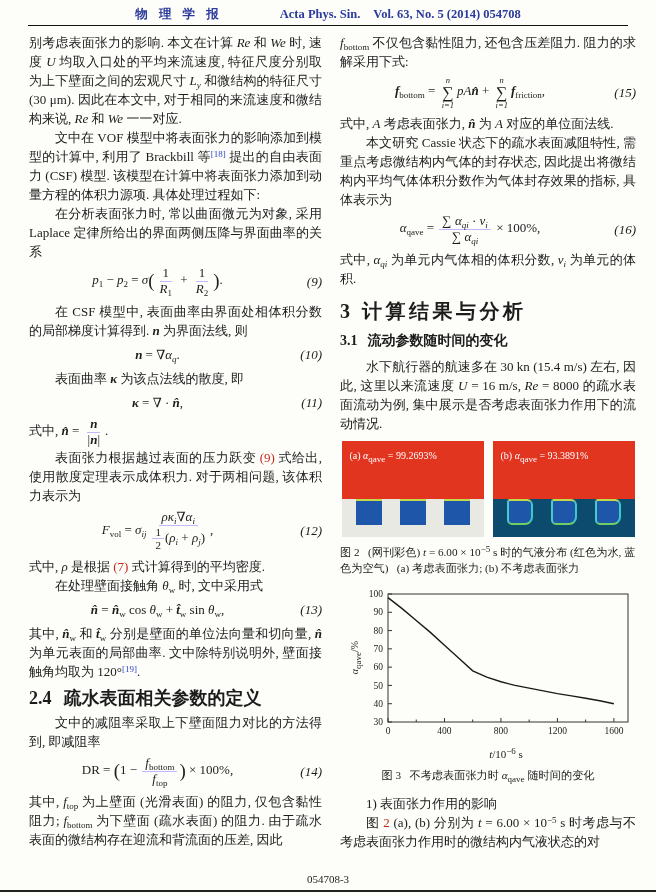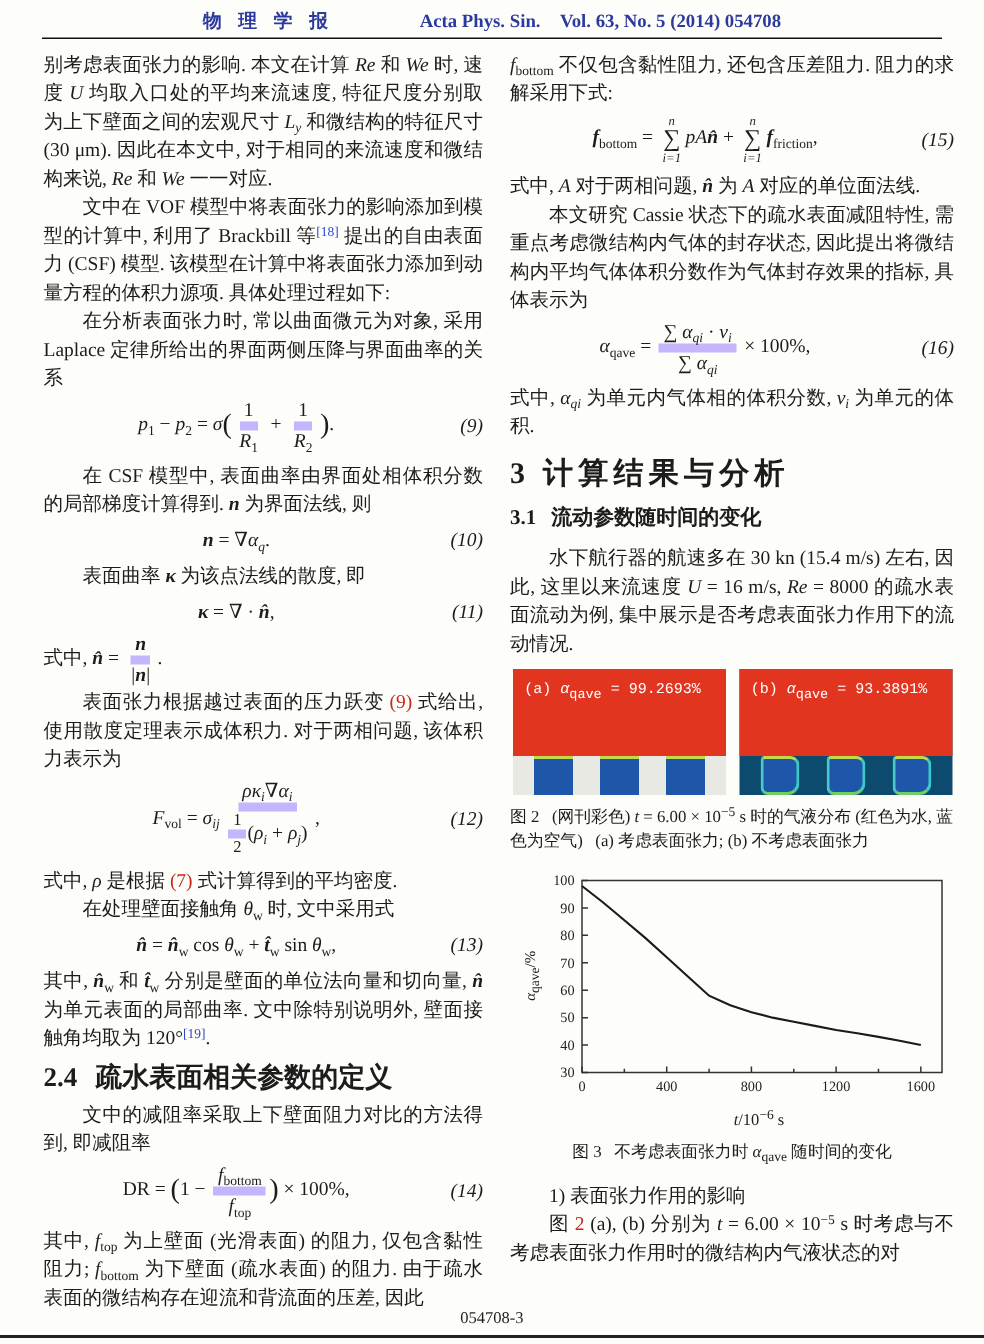--- a/index.html
+++ b/index.html
@@ -33,40 +33,40 @@
   sup { vertical-align:4px; }
   sub { vertical-align:-3px; }
   .lg { font-size:1.45em; line-height:1; vertical-align:middle; }
 
   .eq { display:flex; align-items:center; margin:5px 0; }
   .eqb { flex:1; text-align:center; }
   .eqn { flex:0 0 36px; text-align:right;font-style:italic; }
 
   .frac { display:inline-flex; flex-direction:column; align-items:center;
           vertical-align:middle; margin:0 2px; line-height:1.15; text-align:center; }
-  .fn { padding:0 3px; border-bottom:6px solid #c4b5fd; }
+  .fn { padding:0 3px; border-bottom:1px solid #c4b5fd; }
   .fd { padding:0 3px; }
   .frac .frac { margin:0 1px; font-size:11px; }
 
   .sum { display:inline-flex; flex-direction:column; align-items:center;
          vertical-align:middle; margin:0 3px; line-height:1; }
   .sum .su,.sum .sl { font-size:8.5px; font-style:italic; }
   .sum .sg { font-size:16px; }
 
   .h24 { font-size:18px; font-weight:bold; margin:8px 0 5px; text-align:left; }
   .h24 .hn { margin-right:12px; }
   .h3big { font-size:20px; font-weight:bold; letter-spacing:3.5px; margin:14px 0 10px; text-align:left; }
   .h3big .hn { margin-right:12px; letter-spacing:0; }
   .h31 { font-size:14px; font-weight:bold; margin:0 0 7px; text-align:left; }
   .h31 .hn { margin-right:10px; }
 
   
   .fig2 { margin:8px 0 4px; }
   .panels { display:flex; gap:9px; justify-content:center; }
-  .panel { width:142px; height:84px; background:#e9e9e4; position:relative;font-family:Liberation Mono, monospace; }
+  .panel { width:142px; height:96px; background:#e9e9e4; position:relative; }
   .panel .water { position:absolute; top:0; left:0; right:0; height:58px; }
   .panel .plabel { position:absolute; top:5px; left:8px; color:#ffffff; font-size:10px; white-space:nowrap; }
   .sq { position:absolute; top:58px; width:26px; height:26px; border-top:2px solid #c2d94e; }
   .sq1 { left:14px; } .sq2 { left:58px; } .sq3 { left:102px; }
   .panel-b .sq { border-right:2px solid #3fc8c8; border-bottom:2px solid #6fcf64;
                  border-left:2px solid #49c9c9; border-radius:3px 6px 8px 5px; }
   .figcap { font-size:11.2px; line-height:16px; margin-top:7px; text-align:left; text-indent:0; }
   .fig3cap { font-size:11.2px; text-align:center; margin:0 0 9px; }
 
   
@@ -156,21 +156,21 @@
           <span class="su">n</span>
           <span class="sg">∑</span>
           <span class="sl">i=1</span>
         </span><span class="it">pA</span><span class="it bf">n̂</span><span> + </span><span class="sum">
           <span class="su">n</span>
           <span class="sg">∑</span>
           <span class="sl">i=1</span>
         </span><span class="it bf">f</span><sub>friction</sub><span>,</span></span>
     <span class="eqn">(15)</span>
   </div>
-  <p class="p noind"><span>式中, </span><span class="it">A</span><span> 对于两相问题, </span><span class="it bf">n̂</span><span> 为 </span><span class="it">A</span><span> 对应的单位面法线.</span></p>
+  <p class="p noind"><span>式中, </span><span class="it">A</span><span> 考虑表面张力, </span><span class="it bf">n̂</span><span> 为 </span><span class="it">A</span><span> 对应的单位面法线.</span></p>
   <p class="p"><span>本文研究 Cassie 状态下的疏水表面减阻特性, 需重点考虑微结构内气体的封存状态, 因此提出将微结构内平均气体体积分数作为气体封存效果的指标, 具体表示为</span></p>
   <div class="eq">
     <span class="eqb"><span class="it">α</span><sub>qave</sub><span> = </span><span class="frac">
           <span class="fn"><span>∑</span><span class="it"> α</span><sub class="it">qi</sub><span> · </span><span class="it">v</span><sub class="it">i</sub></span>
           <span class="fd"><span>∑</span><span class="it"> α</span><sub class="it">qi</sub></span>
         </span><span> × 100%,</span></span>
     <span class="eqn">(16)</span>
   </div>
   <p class="p noind"><span>式中, </span><span class="it">α</span><sub class="it">qi</sub><span> 为单元内气体相的体积分数, </span><span class="it">v</span><sub class="it">i</sub><span> 为单元的体积.</span></p>
   <h2 class="h3big">

